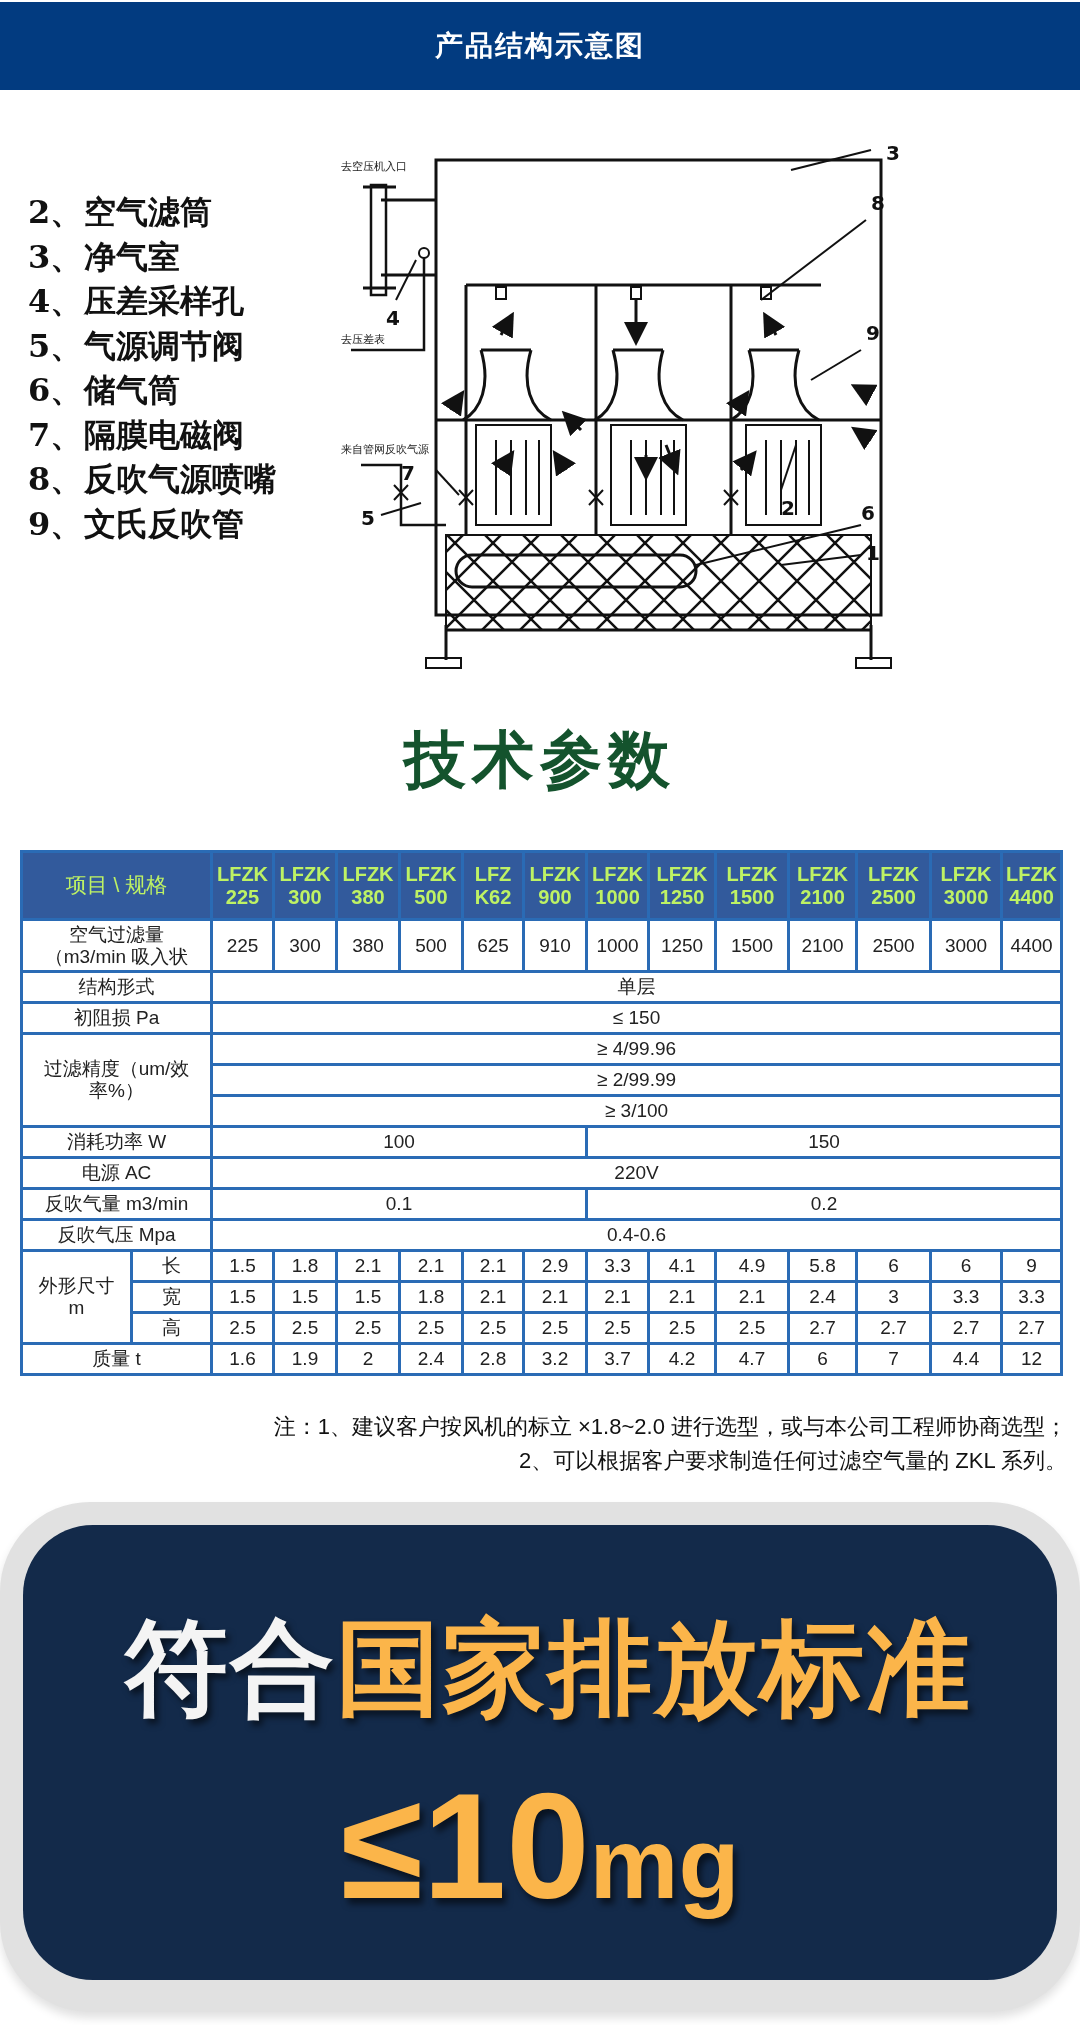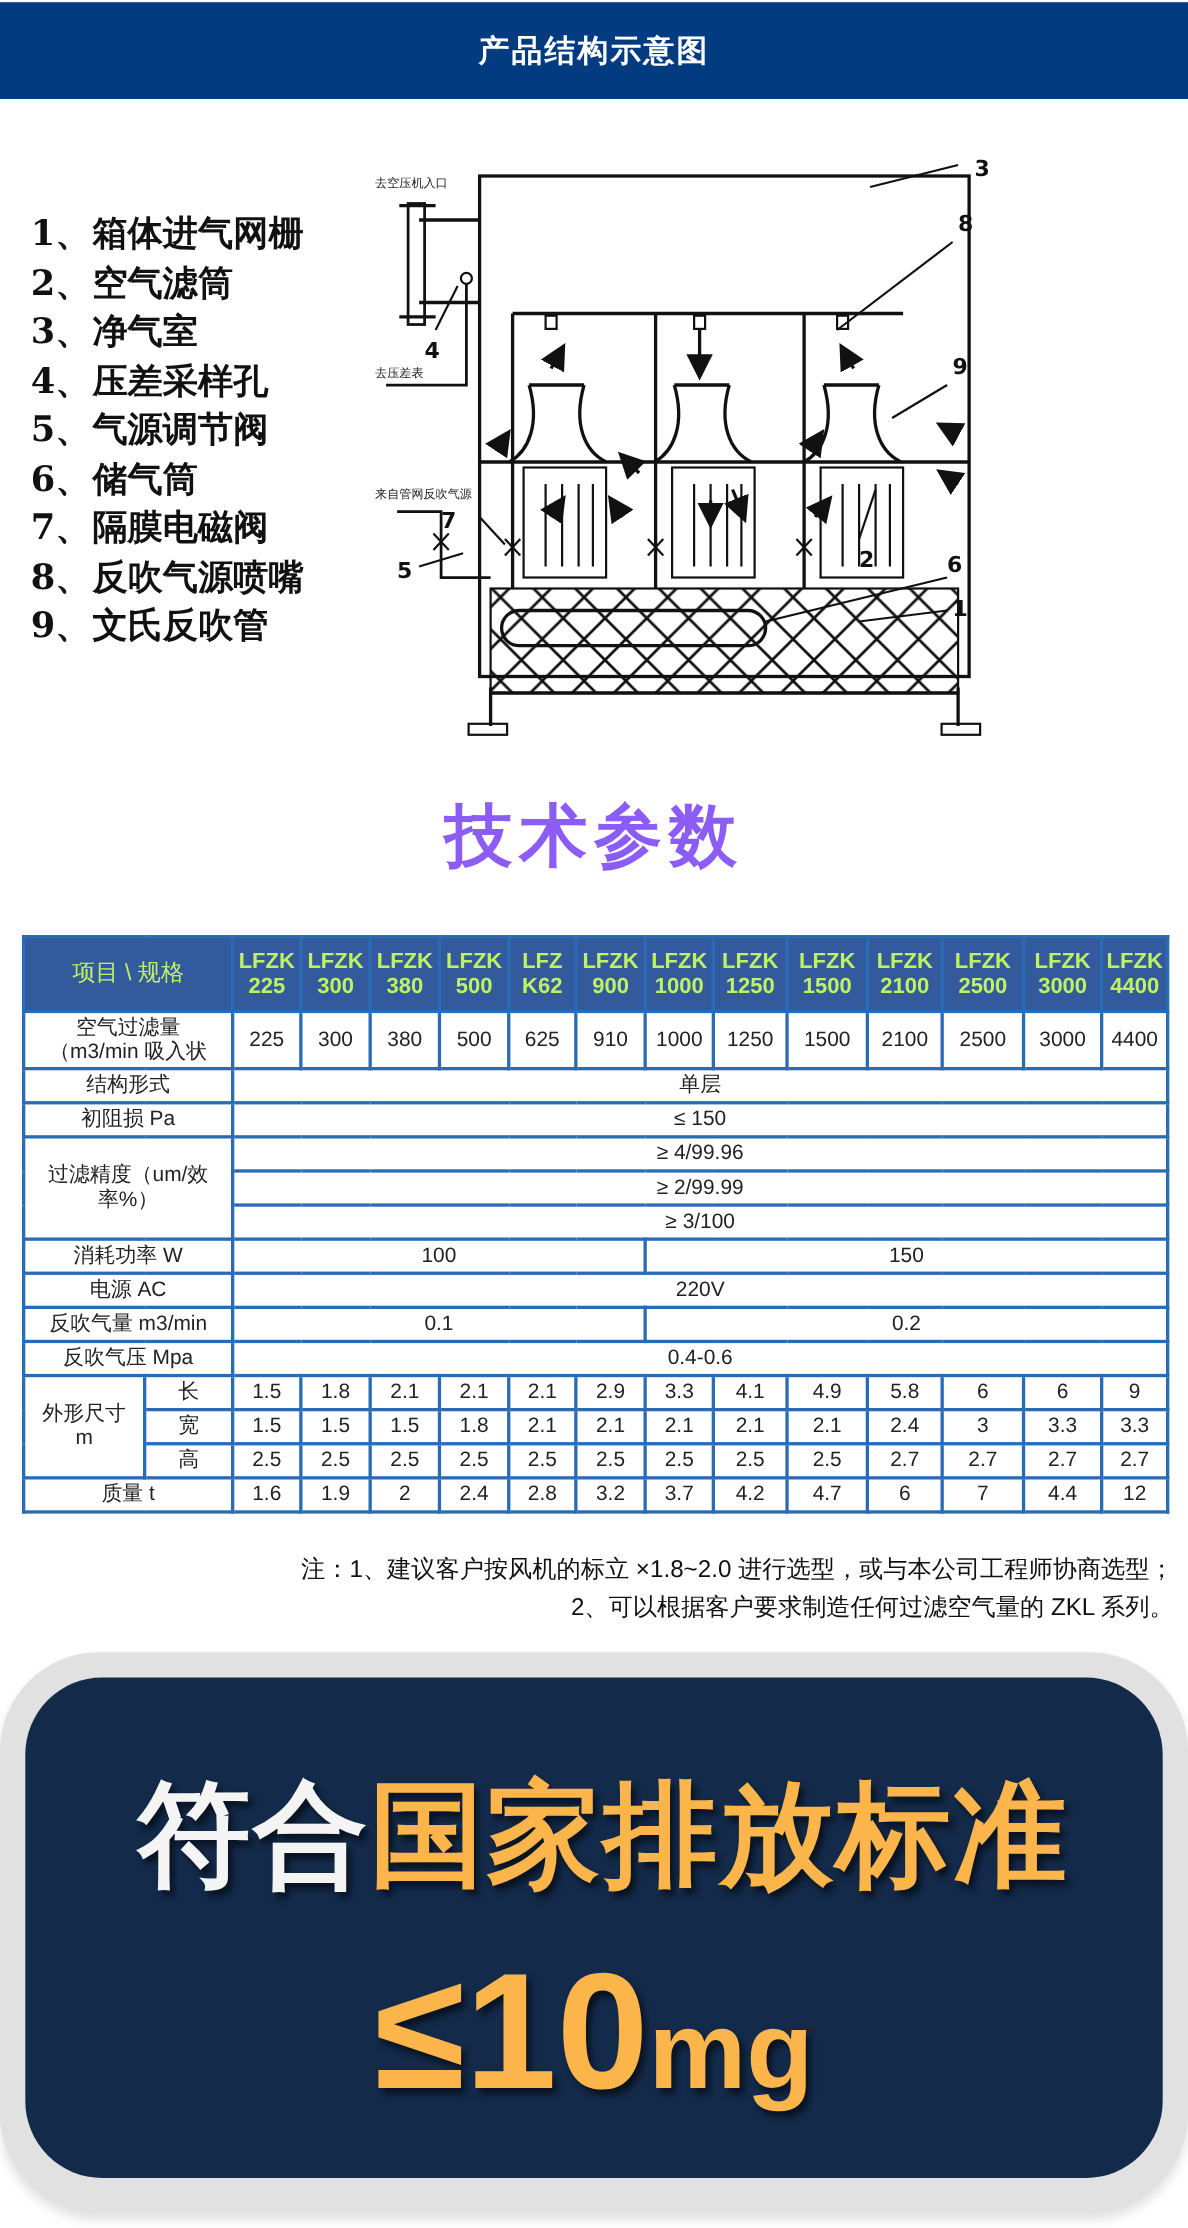--- a/index.html
+++ b/index.html
@@ -18,21 +18,21 @@
     font-family: "DejaVu Serif", "Liberation Serif", serif;
   }
   .legend-item { height: 44.5px; font-size: 32px; font-weight: bold; line-height: 44px; white-space: nowrap; }
   .legend-item .num { display: inline-block; width: 56px; }
 
   .diagram { position: absolute; left: 325px; top: 125px; width: 750px; height: 555px; margin-left: 16px; }
   .diagram svg { width: 100%; height: 100%; }
 
   .section-title {
     position: absolute; left: 0; top: 718px; width: 1080px; text-align: center;
-    font-size: 62px; font-weight: bold; color: #8b5cf6; letter-spacing: 6px;
+    font-size: 62px; font-weight: bold; color: #14532d; letter-spacing: 6px;
   }
 
   table.spec {
     position: absolute; left: 20px; top: 850px; width: 1040px;
     border-collapse: collapse; table-layout: fixed;
     font-family: "Liberation Sans", "DejaVu Sans", sans-serif;
   }
   table.spec td, table.spec th {
     border: 3px solid #2a6bb5; text-align: center; vertical-align: middle;
     font-size: 19px; color: #222; padding: 0; line-height: 1.15;
@@ -78,21 +78,20 @@
   .promo-line2 .unit { font-size: 100px; }
 </style>
 </head>
 <body>
 
 <div class="top-banner">
   <span>产品结构示意图</span>
 </div>
 
 <div class="legend">
-  <div class="legend-item"><span class="num">1、</span><span>箱体进气网栅</span></div>
   <div class="legend-item"><span class="num">2、</span><span>空气滤筒</span></div>
   <div class="legend-item"><span class="num">3、</span><span>净气室</span></div>
   <div class="legend-item"><span class="num">4、</span><span>压差采样孔</span></div>
   <div class="legend-item"><span class="num">5、</span><span>气源调节阀</span></div>
   <div class="legend-item"><span class="num">6、</span><span>储气筒</span></div>
   <div class="legend-item"><span class="num">7、</span><span>隔膜电磁阀</span></div>
   <div class="legend-item"><span class="num">8、</span><span>反吹气源喷嘴</span></div>
   <div class="legend-item"><span class="num">9、</span><span>文氏反吹管</span></div>
 </div>
 

